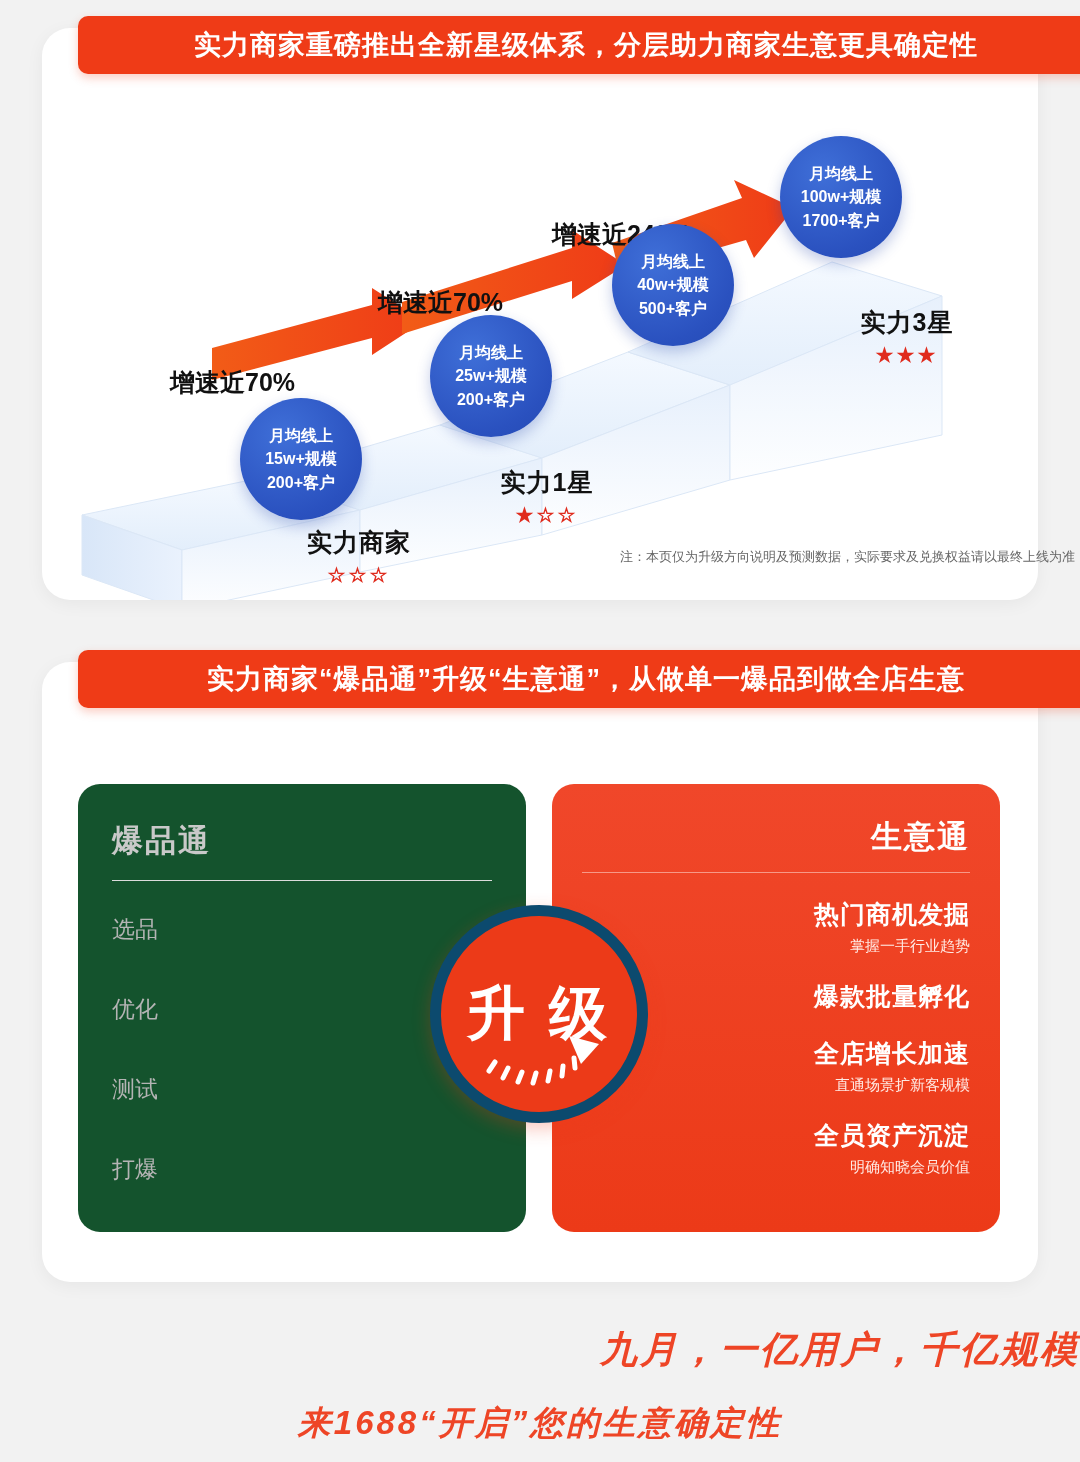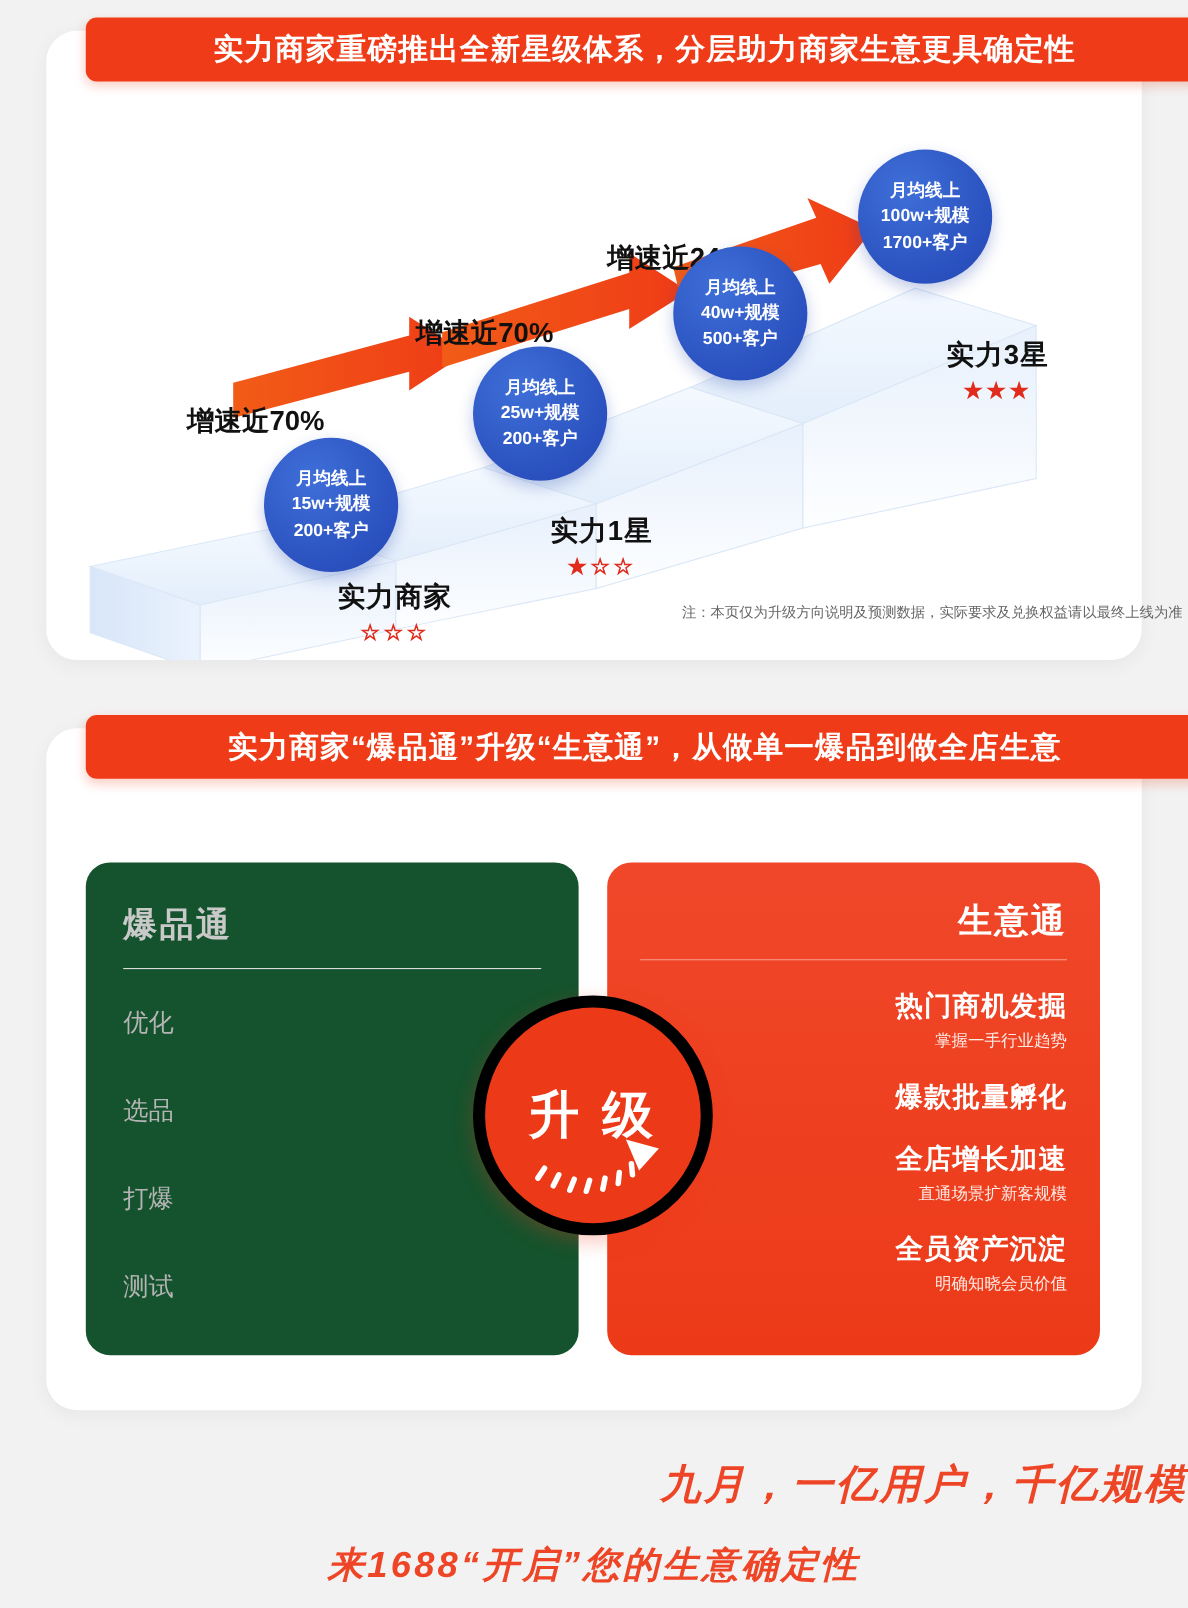--- a/index.html
+++ b/index.html
@@ -162,27 +162,27 @@
   }
 
   .upgrade-circle {
     position: absolute;
     left: 388px;
     top: 243px;
     width: 218px;
     height: 218px;
     border-radius: 50%;
     background: #ec3a18;
-    border: 11px solid #000000;
+    border: 11px solid #0c4a6e;
     box-shadow: 0 6px 18px rgba(236,58,24,0.28);
     display: flex;
     align-items: center;
     justify-content: center;
     color: #fff;
-    font-size: 46px;
+    font-size: 58px;
     font-weight: bold;
     letter-spacing: 4px;
     box-sizing: border-box;
   }
   .upgrade-arc {
     position: absolute;
     left: 0; top: 0; width: 100%; height: 100%;
     pointer-events: none;
   }
 
@@ -288,24 +288,24 @@
   <div class="note" style="left:578px; top:520px;">注：本页仅为升级方向说明及预测数据，实际要求及兑换权益请以最终上线为准</div>
 </div>
 
 <div class="card" id="card-upgrade">
 
   <div class="title-banner">实力商家“爆品通”升级“生意通”，从做单一爆品到做全店生意</div>
 
   <div class="panel-left">
     <h3>爆品通</h3>
     <div class="hr-gray"></div>
+    <div class="left-item">选品</div>
     <div class="left-item">优化</div>
-    <div class="left-item">选品</div>
+    <div class="left-item">测试</div>
     <div class="left-item">打爆</div>
-    <div class="left-item">测试</div>
   </div>
 
   <div class="panel-right">
     <h3>生意通</h3>
     <div class="hr-white"></div>
     <div class="right-item">
       <div class="ti">热门商机发掘</div>
       <div class="sub">掌握一手行业趋势</div>
     </div>
     <div class="right-item">

